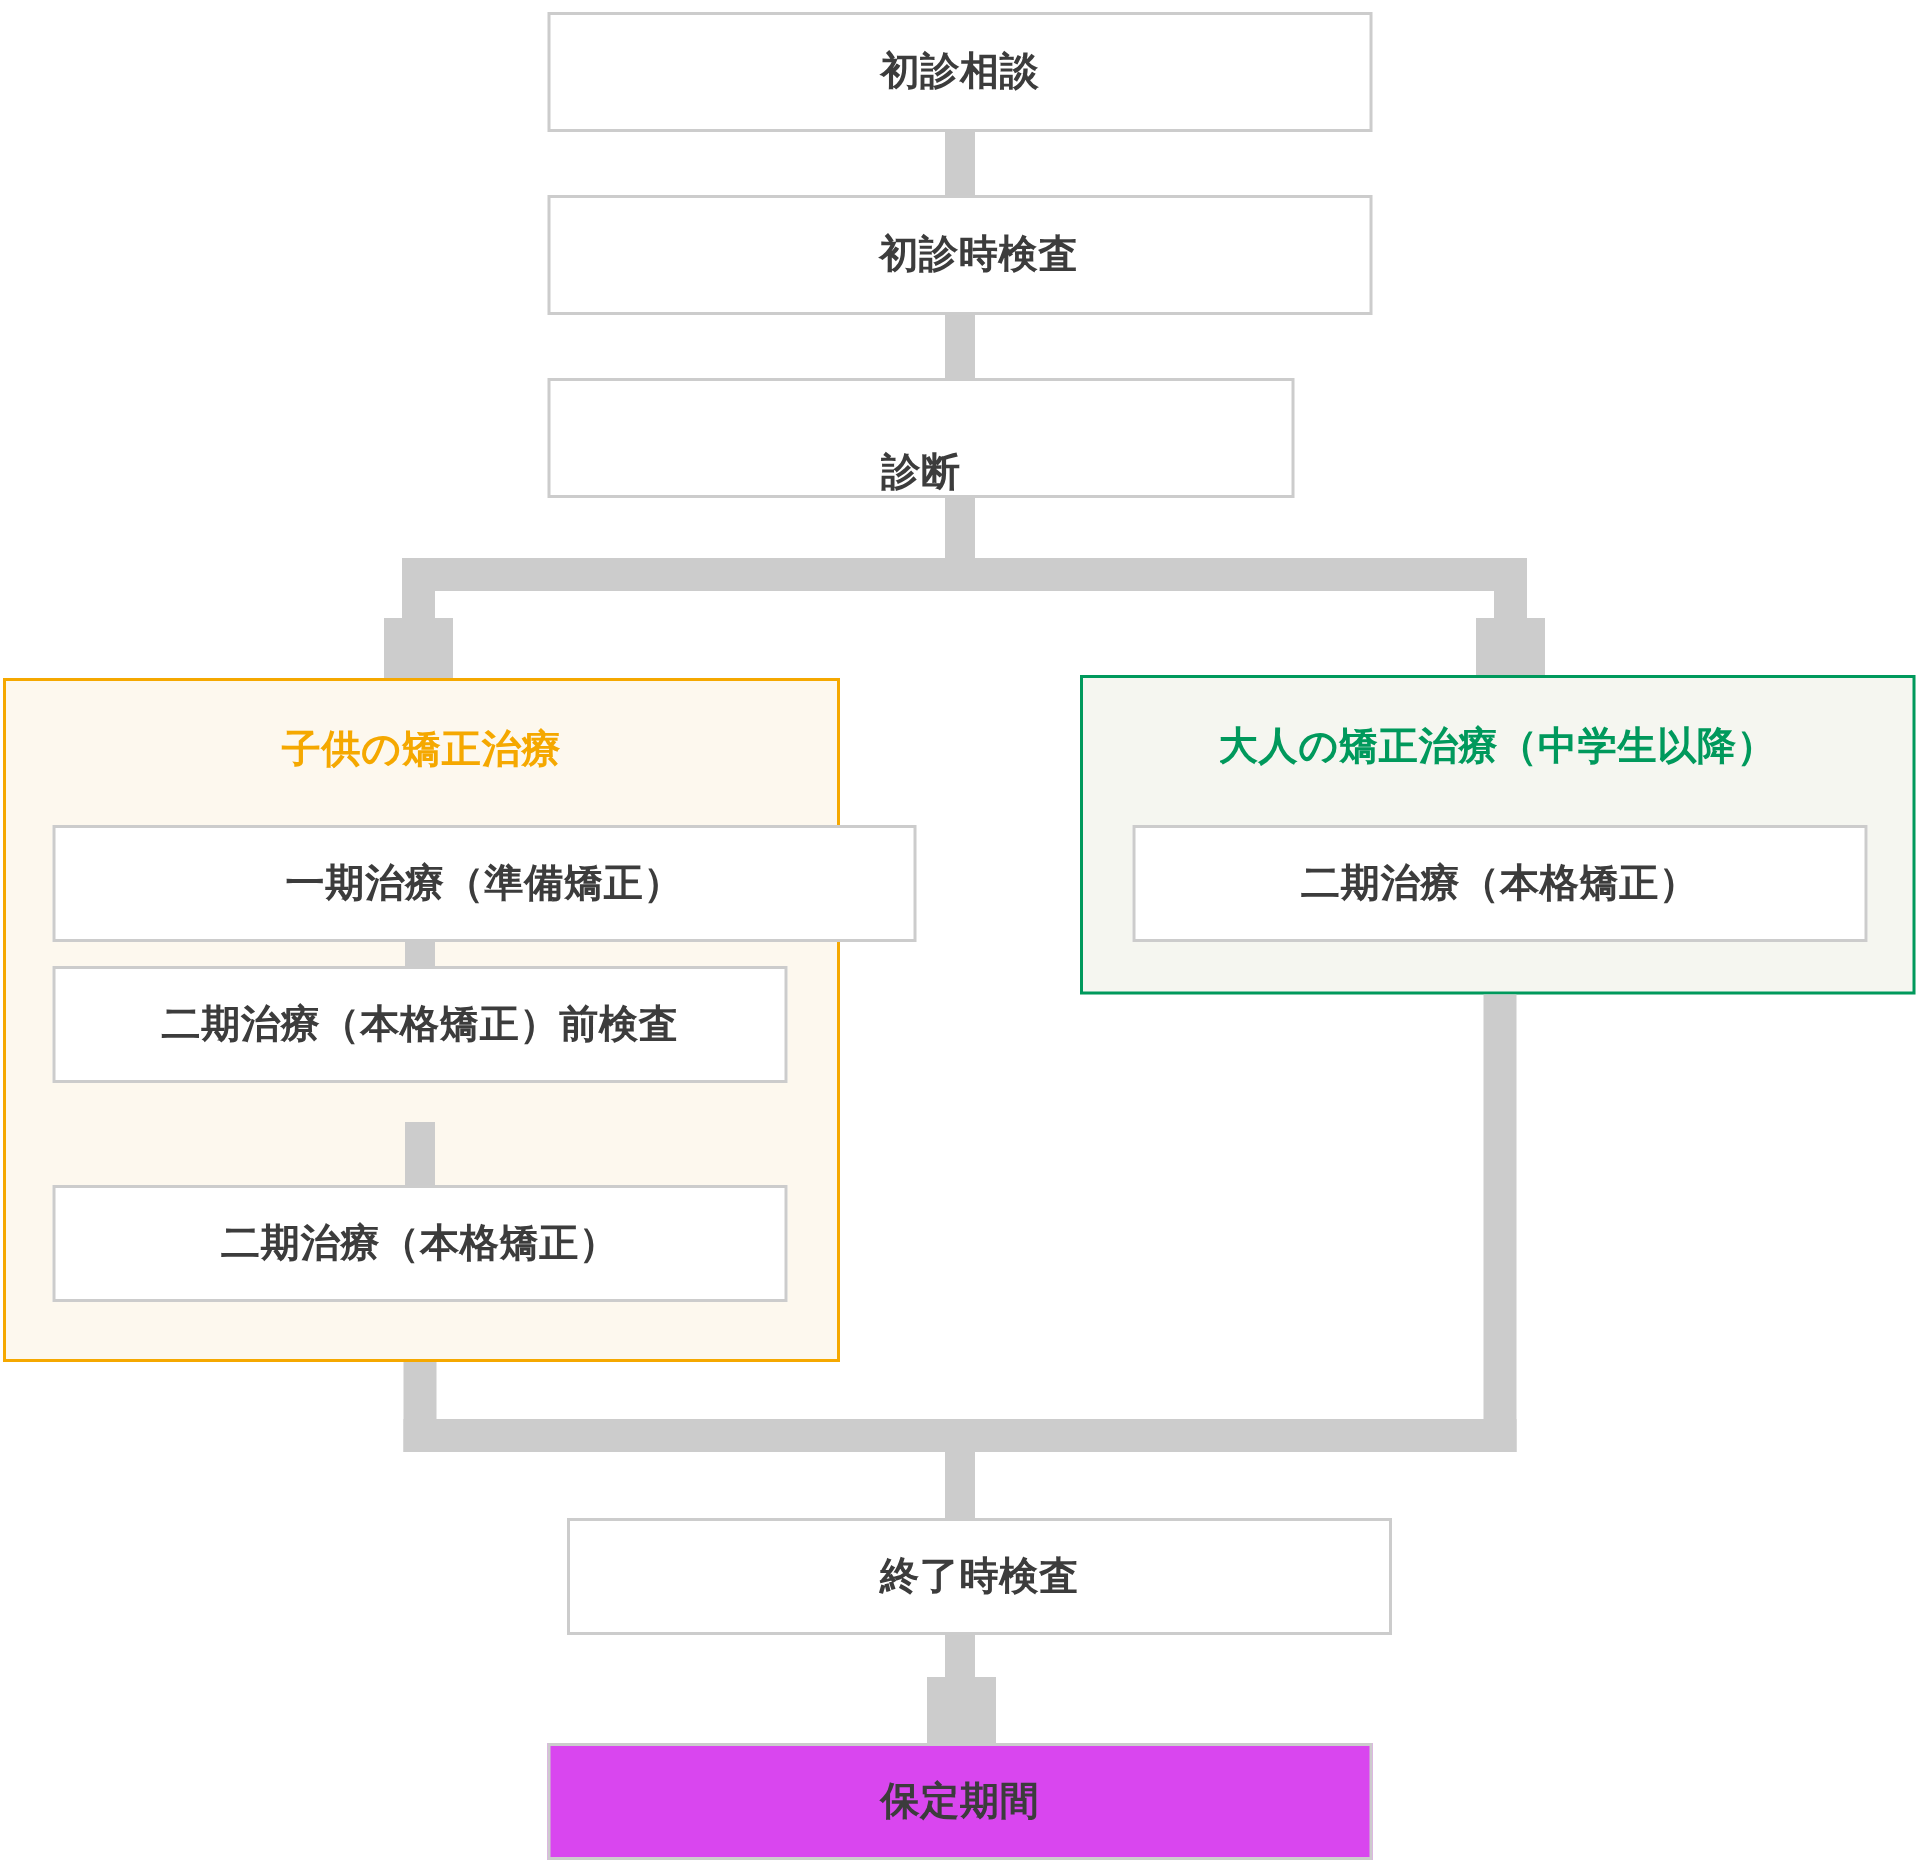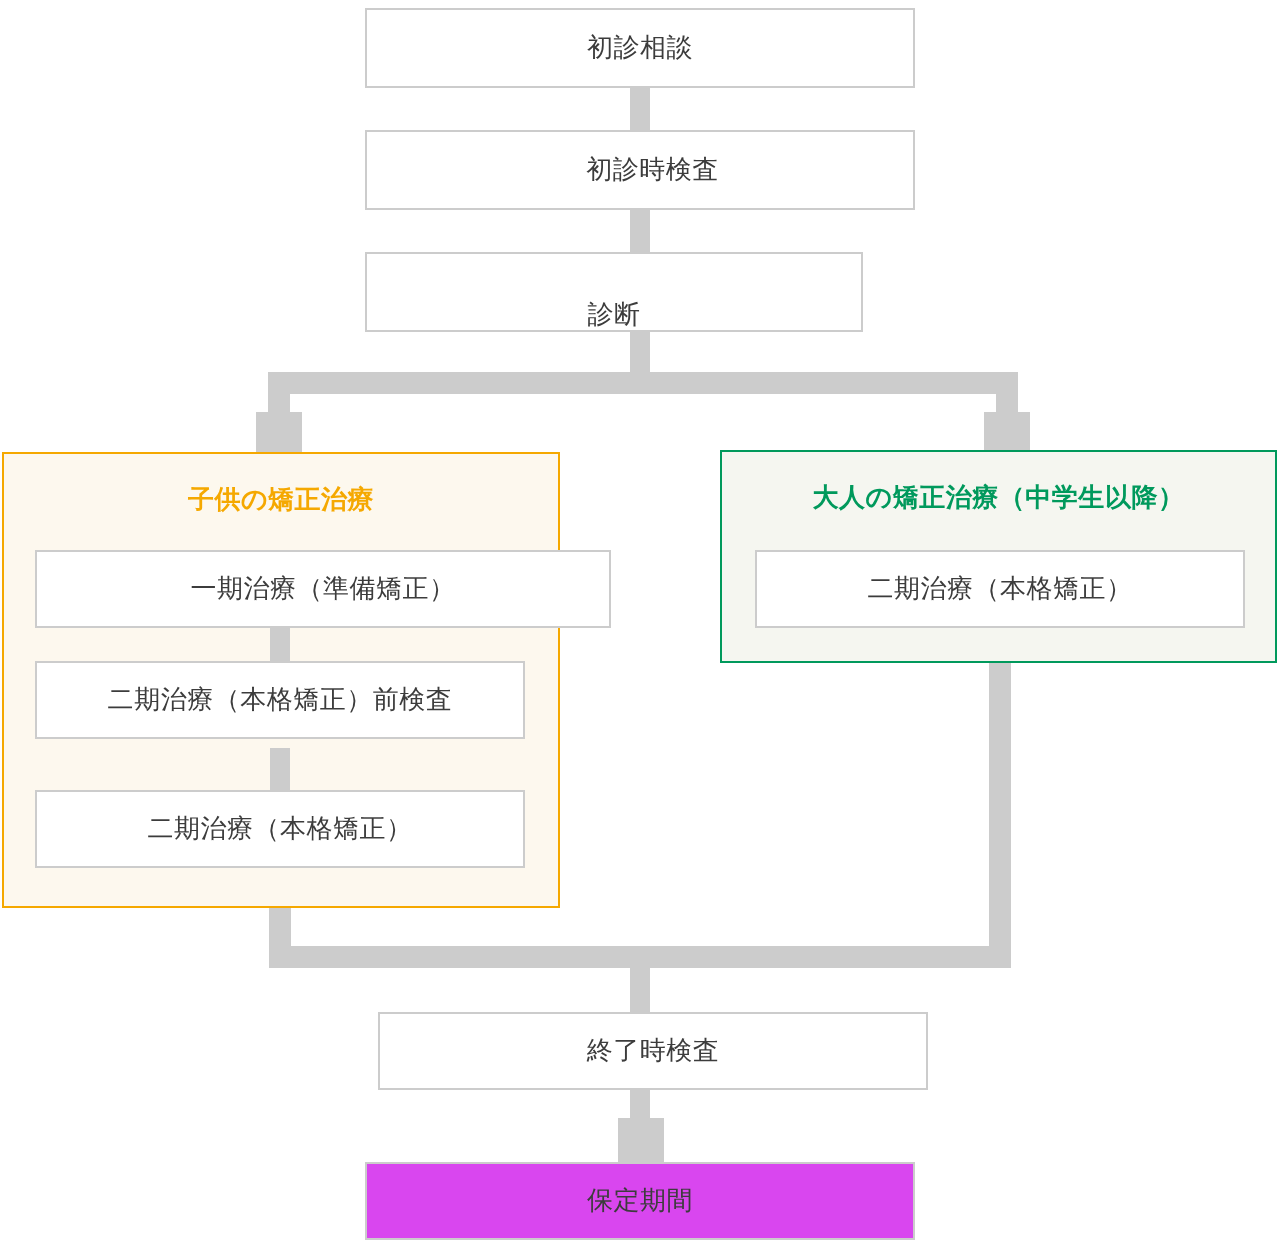--- a/index.html
+++ b/index.html
@@ -30,21 +30,21 @@
     position: absolute;
     box-sizing: border-box;
     border: 2px solid #cccccc;
     background: #ffffff;
     display: flex;
     align-items: center;
     justify-content: center;
     text-align: center;
     color: #3c3c3c;
     font-size: 26px;
-    font-weight: 400;
+    font-weight: 700;
     letter-spacing: 0.02em;
     line-height: 1.2;
   }
   .box.cream {
     background: #d946ef;
   }
 
   
   .panel {
     position: absolute;
@@ -104,21 +104,21 @@
   <div class="panel orange" style="left:2px; top:452px; width:558px; height:456px;">
     <div class="panel-title" style="top:28px;">子供の矯正治療</div>
   </div>
 
   <div class="box" style="left:35px; top:550px; width:576px; height:78px;">
     <span>一期治療（準備矯正）</span>
   </div>
 
   <div class="conn" style="left:270px; top:628px; width:20px; height:42px;"></div>
 
-  <div class="box" style="left:35px; top:644px; width:490px; height:78px;margin-top:17px;">
+  <div class="box" style="left:35px; top:644px; width:490px; height:78px;">
     <span>二期治療（本格矯正）前検査</span>
   </div>
 
   <div class="conn" style="left:270px; top:748px; width:20px; height:42px;"></div>
 
   <div class="box" style="left:35px; top:790px; width:490px; height:78px;">
     <span>二期治療（本格矯正）</span>
   </div>
 
   <div class="panel green" style="left:720px; top:450px; width:557px; height:213px;">

